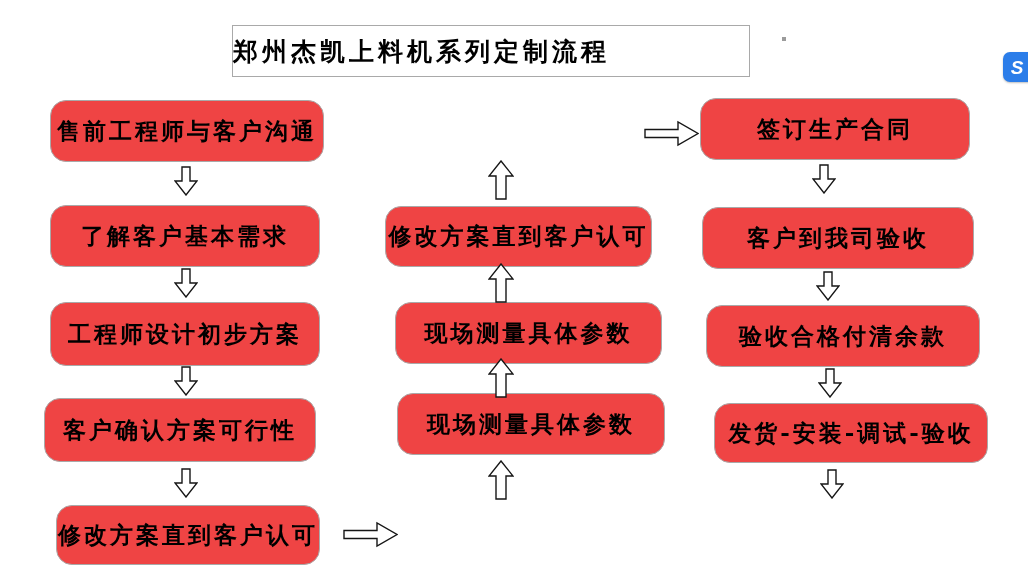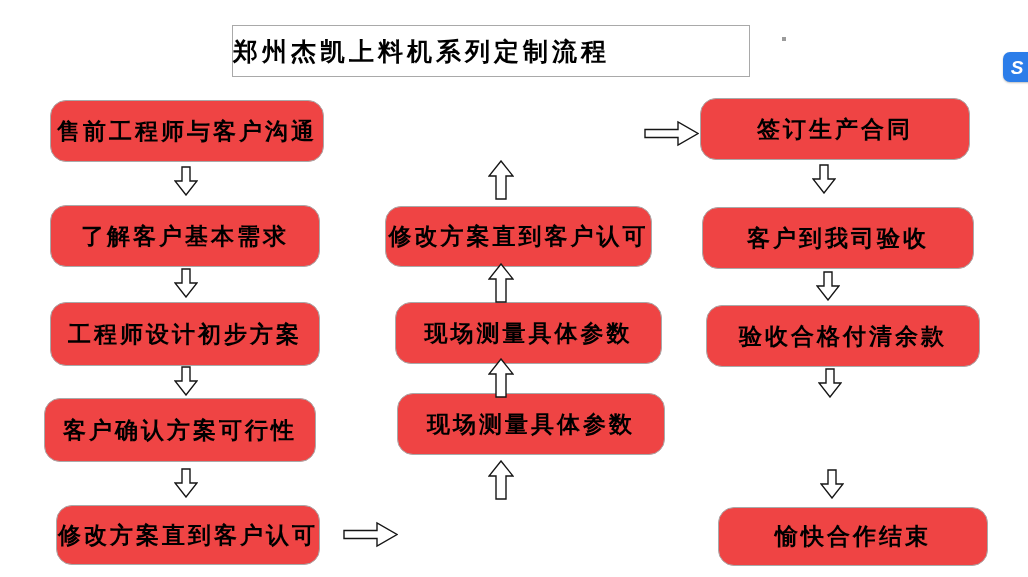--- a/index.html
+++ b/index.html
@@ -97,21 +97,21 @@
   </div>
   <div class="arrow" style="left:488px;top:460px">
     <svg width="26" height="40" viewBox="0 0 26 40">
         <polygon points="13,1 25,16 18,16 18,39 8,39 8,16 1,16" fill="#fff" stroke="#161616" stroke-width="1.4"></polygon>
       </svg>
   </div>
 
   <div class="node" style="left:700px;top:98px;width:268px;height:60px">签订生产合同</div>
   <div class="node" style="left:702px;top:207px;width:270px;height:60px">客户到我司验收</div>
   <div class="node" style="left:706px;top:305px;width:272px;height:60px">验收合格付清余款</div>
-  <div class="node" style="left:718px;top:507px;width:268px;height:57px">愉快合作结束</div>
+  <div class="node" style="left:714px;top:403px;width:272px;height:58px">发货-安装-调试-验收</div>
 
   <div class="arrow" style="left:812px;top:164px">
     <svg width="24" height="30" viewBox="0 0 24 30">
         <polygon points="8,1 16,1 16,15 23,15 12,29 1,15 8,15" fill="#fff" stroke="#161616" stroke-width="1.4"></polygon>
       </svg>
   </div>
   <div class="arrow" style="left:816px;top:271px">
     <svg width="24" height="30" viewBox="0 0 24 30">
         <polygon points="8,1 16,1 16,15 23,15 12,29 1,15 8,15" fill="#fff" stroke="#161616" stroke-width="1.4"></polygon>
       </svg>

